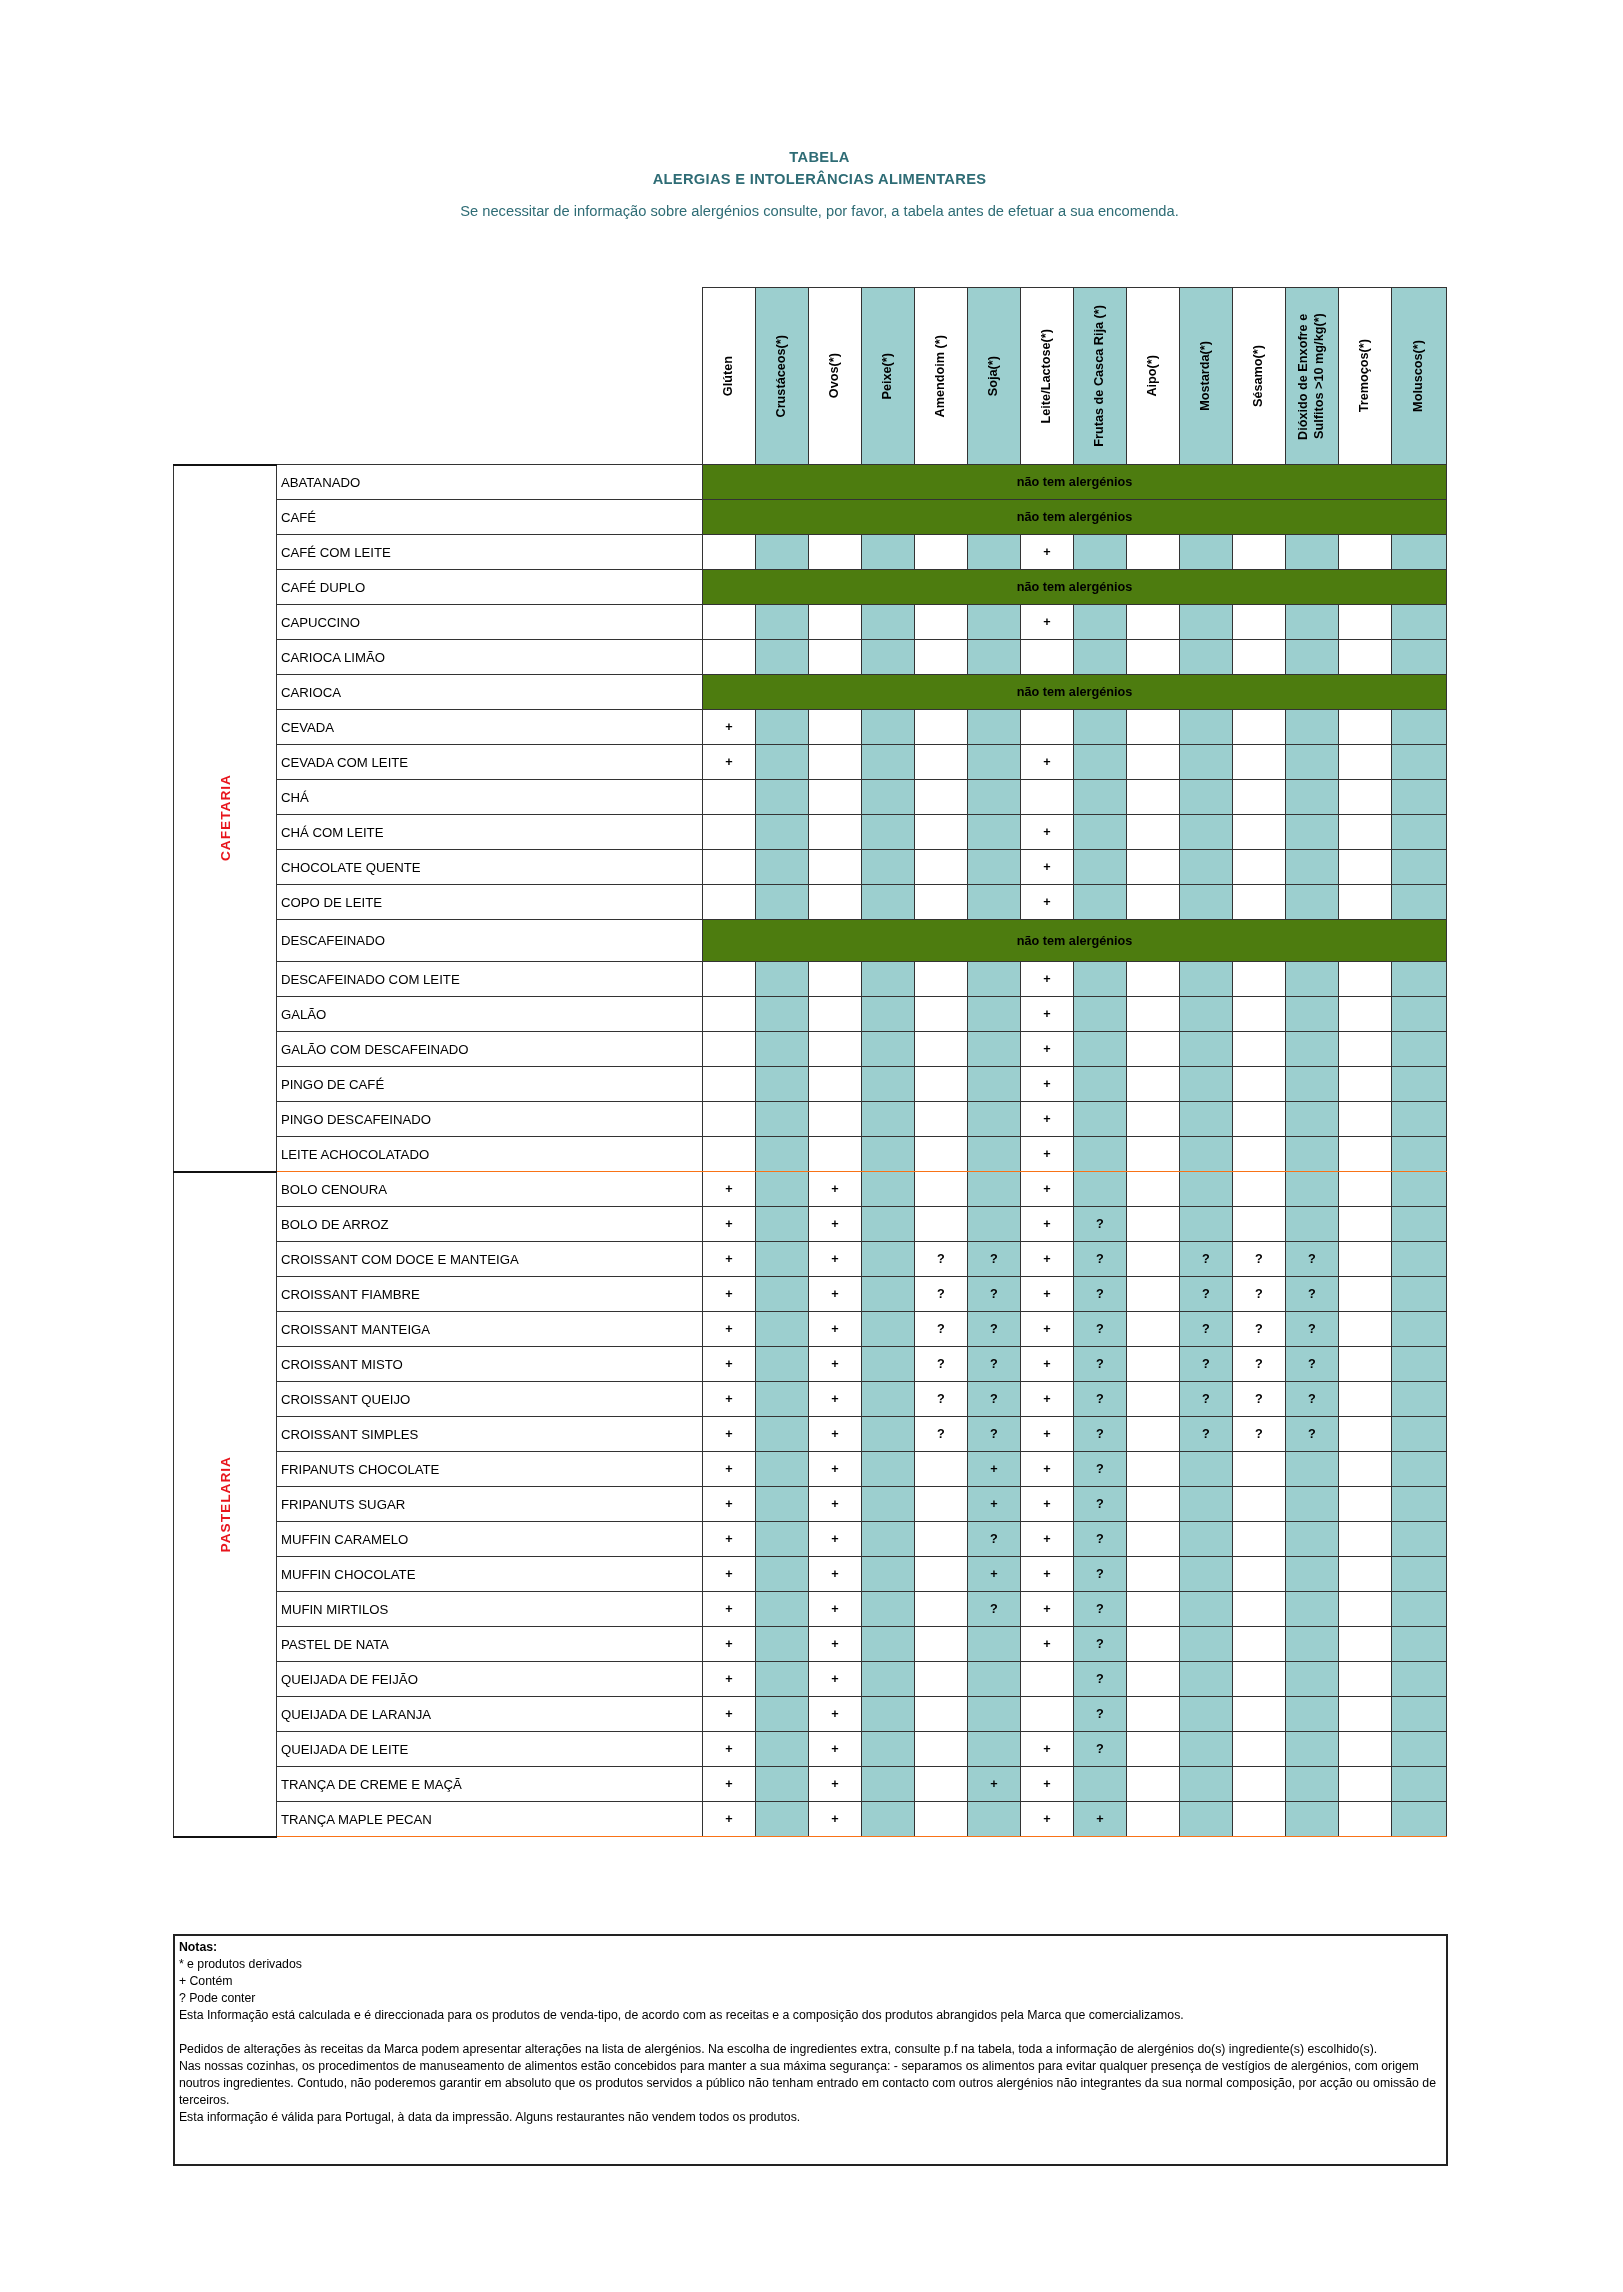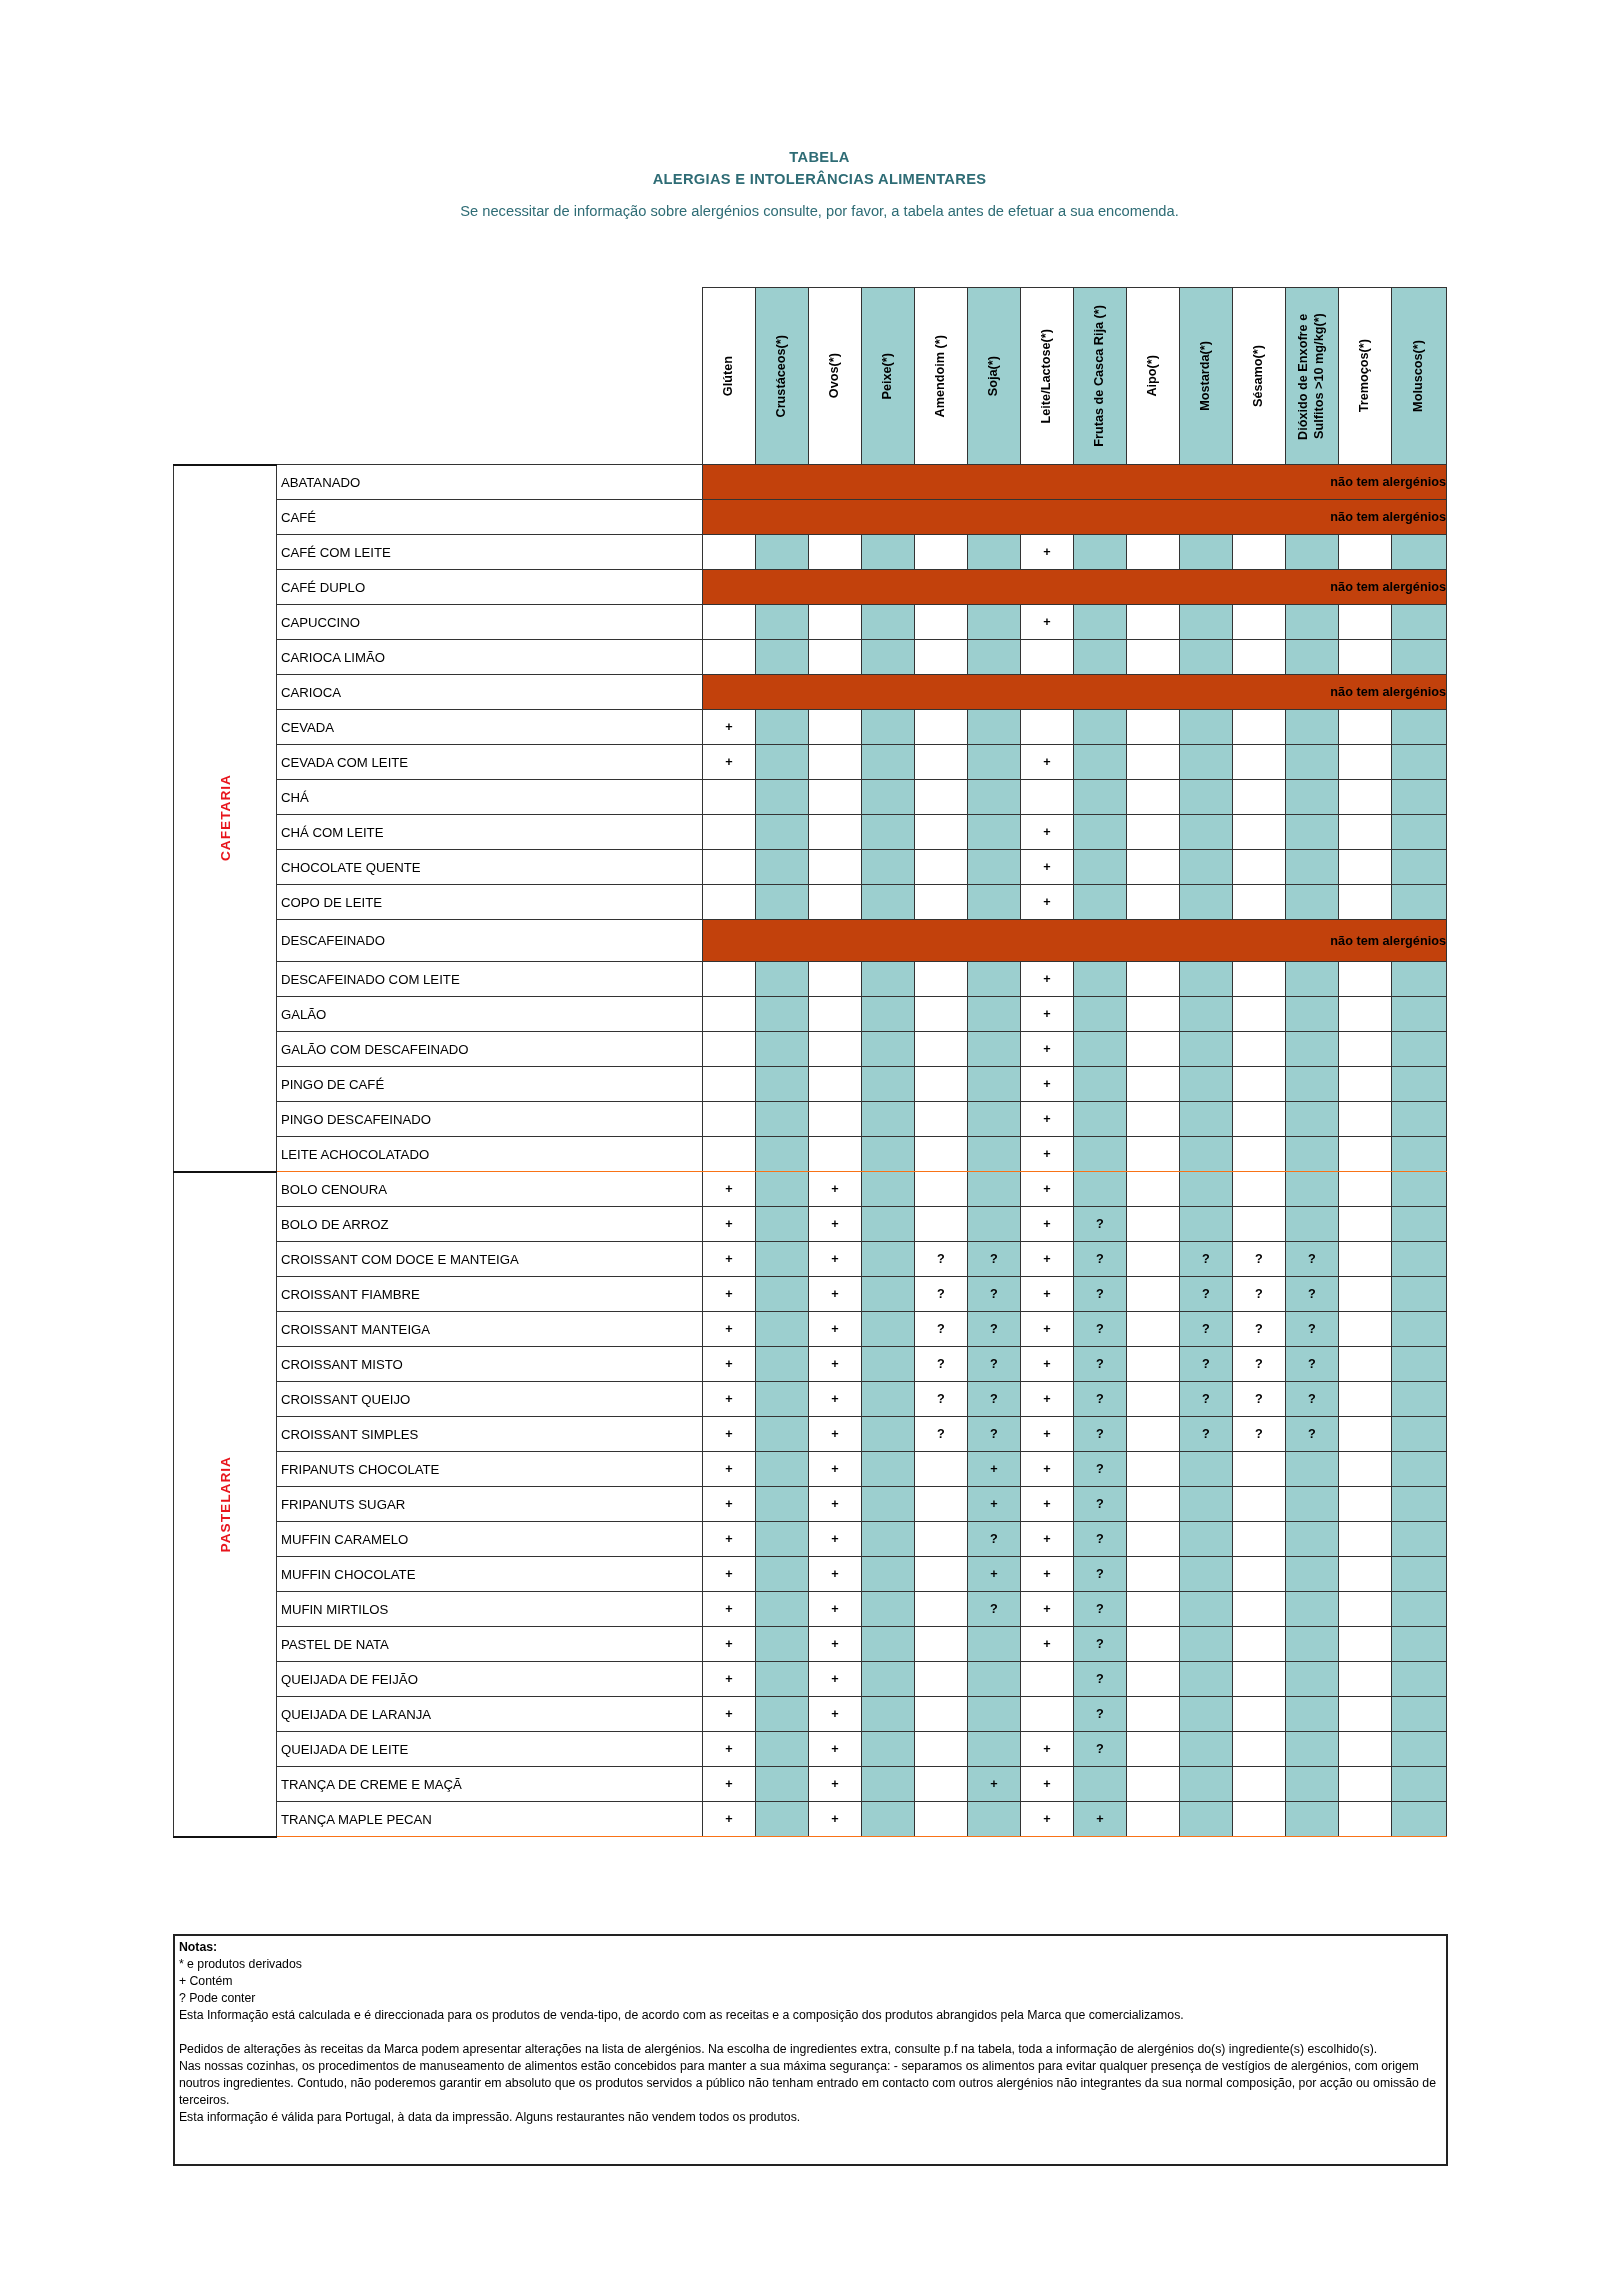--- a/index.html
+++ b/index.html
@@ -17,21 +17,21 @@
   th.hdr-blank { border: none !important; background: #fff; }
   th.col-hdr { height: 176px; vertical-align: middle; font-weight: bold; font-size: 12.7px; }
   .vtext { writing-mode: vertical-rl; transform: rotate(180deg); white-space: normal; margin: 0 auto; line-height: 15.7px; max-height: 167px; text-align: center; }
   .teal { background: #9ccfcf; }
   .white { background: #ffffff; }
   td.cat { text-align: center; vertical-align: middle; width: 101px; border-top: 2px solid #111 !important; border-bottom: 2px solid #111 !important; }
   .cat-label { writing-mode: vertical-rl; transform: rotate(180deg); color: #e8141c; font-weight: bold; font-size: 13.7px; letter-spacing: 1px; margin: 0 auto; }
   td.name { font-size: 13.2px; padding-left: 3.9px !important; height: 34px; white-space: nowrap; }
   tr.tall td.name { height: 41px; }
   td.cell { text-align: center; font-weight: bold; font-size: 12.7px; }
-  td.none { text-align: right; font-weight: bold; font-size: 12.7px; background: #c2410c; }
+  td.none { text-align: center; font-weight: bold; font-size: 12.7px; background: #4d7c0f; }
   tr.group-end td { border-bottom: 1px solid #f97316; }
 
   .notes { position: absolute; left: 173px; top: 1934px; width: 1263px; height: 222px; border: 2px solid #222; padding: 2.9px 3.9px; font-size: 12.3px; line-height: 17px; box-sizing: content-box; }
   .notes .notes-title { font-weight: bold; }
   .notes p { margin: 0; }
   .notes .gap { margin-top: 16.7px; }
 </style>
 </head>
 <body>
 

